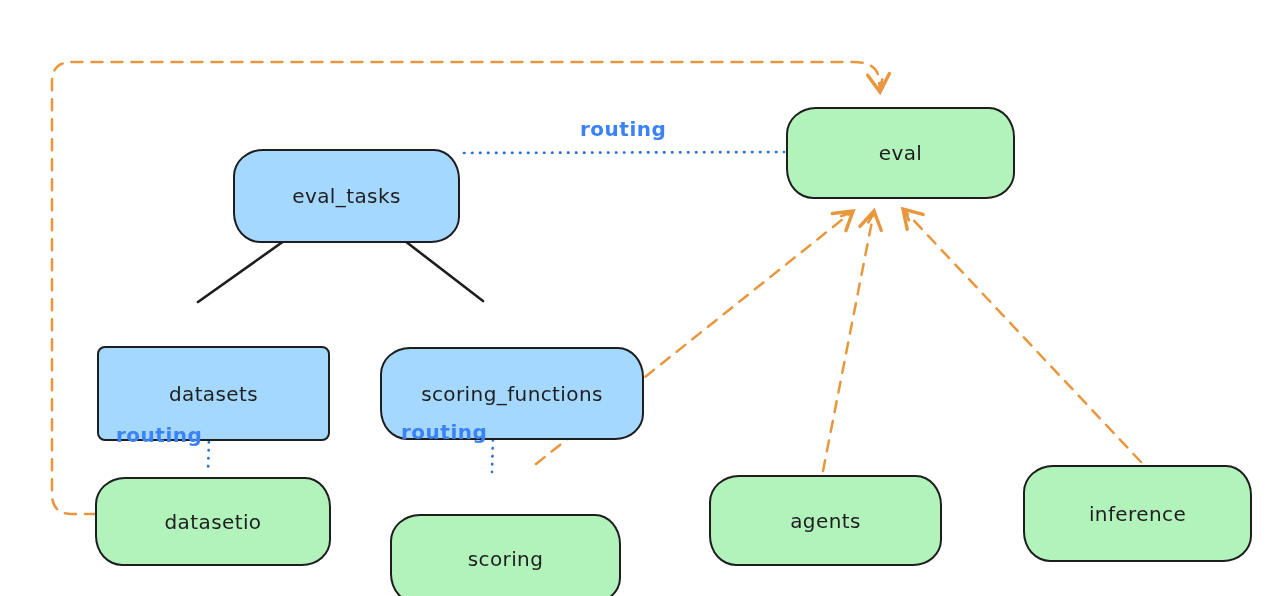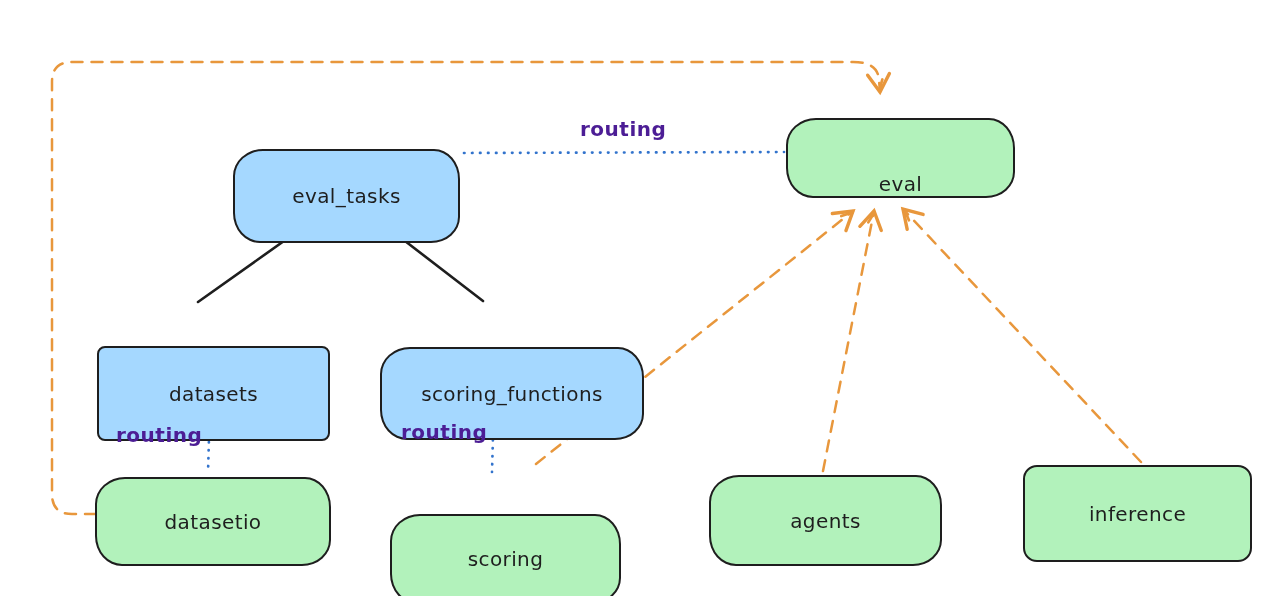--- a/index.html
+++ b/index.html
@@ -28,21 +28,21 @@
     justify-content: center;
     font-size: 20px;
     color: #1e1e1e;
     letter-spacing: 0.4px;
     box-sizing: border-box;
   }
   .node.blue  { background: #a5d8ff; margin-top: 42px; }
   .node.green { background: #b2f2bb; }
   .edge-label {
     position: absolute;
-    color: #4c1d95;
+    color: #3b82f6;
     font-weight: bold;
     font-size: 20px;
     letter-spacing: 0.5px;
     white-space: nowrap;
   }
 </style>
 </head>
 <body>
 
 <div class="stage">
@@ -69,21 +69,21 @@
     <path class="e-orange" d="M96 514 L72 514 Q52 514 52 494 L52 82 Q52 62 72 62 L853 62 Q878 62 879 80 L880 92" marker-end="url(#ah-orange)"></path>
     <path class="e-orange" d="M536 464 L853 211" marker-end="url(#ah-orange)"></path>
     <path class="e-orange" d="M823 471 L874 211" marker-end="url(#ah-orange)"></path>
     <path class="e-orange" d="M1141 462 L903 209" marker-end="url(#ah-orange)"></path>
   </svg>
 
   <div class="node blue" style="left:233px; top:107px; width:227px; height:94px;">
     <span>eval_tasks</span>
   </div>
 
-  <div class="node green" style="left:786px; top:118px; width:229px; height:80px;align-items:flex-end;">
+  <div class="node green" style="left:786px; top:107px; width:229px; height:92px;">
     <span>eval</span>
   </div>
 
   <div class="node blue" style="left:97px; top:304px; width:233px; height:95px;border-radius:8px;">
     <span>datasets</span>
   </div>
 
   <div class="node blue" style="left:380px; top:305px; width:264px; height:93px;">
     <span>scoring_functions</span>
   </div>
@@ -93,21 +93,21 @@
   </div>
 
   <div class="node green" style="left:390px; top:476px; width:231px; height:90px;margin-top:38px;">
     <span>scoring</span>
   </div>
 
   <div class="node green" style="left:709px; top:475px; width:233px; height:91px;">
     <span>agents</span>
   </div>
 
-  <div class="node green" style="left:1023px; top:465px; width:229px; height:97px;border-radius:14px;">
+  <div class="node green" style="left:1023px; top:465px; width:229px; height:97px;">
     <span>inference</span>
   </div>
 
   <div class="edge-label" style="left:580px; top:117px;">routing</div>
 
   <div class="edge-label" style="left:116px; top:423px;">routing</div>
 
   <div class="edge-label" style="left:401px; top:420px;">routing</div>
 
 </div>

